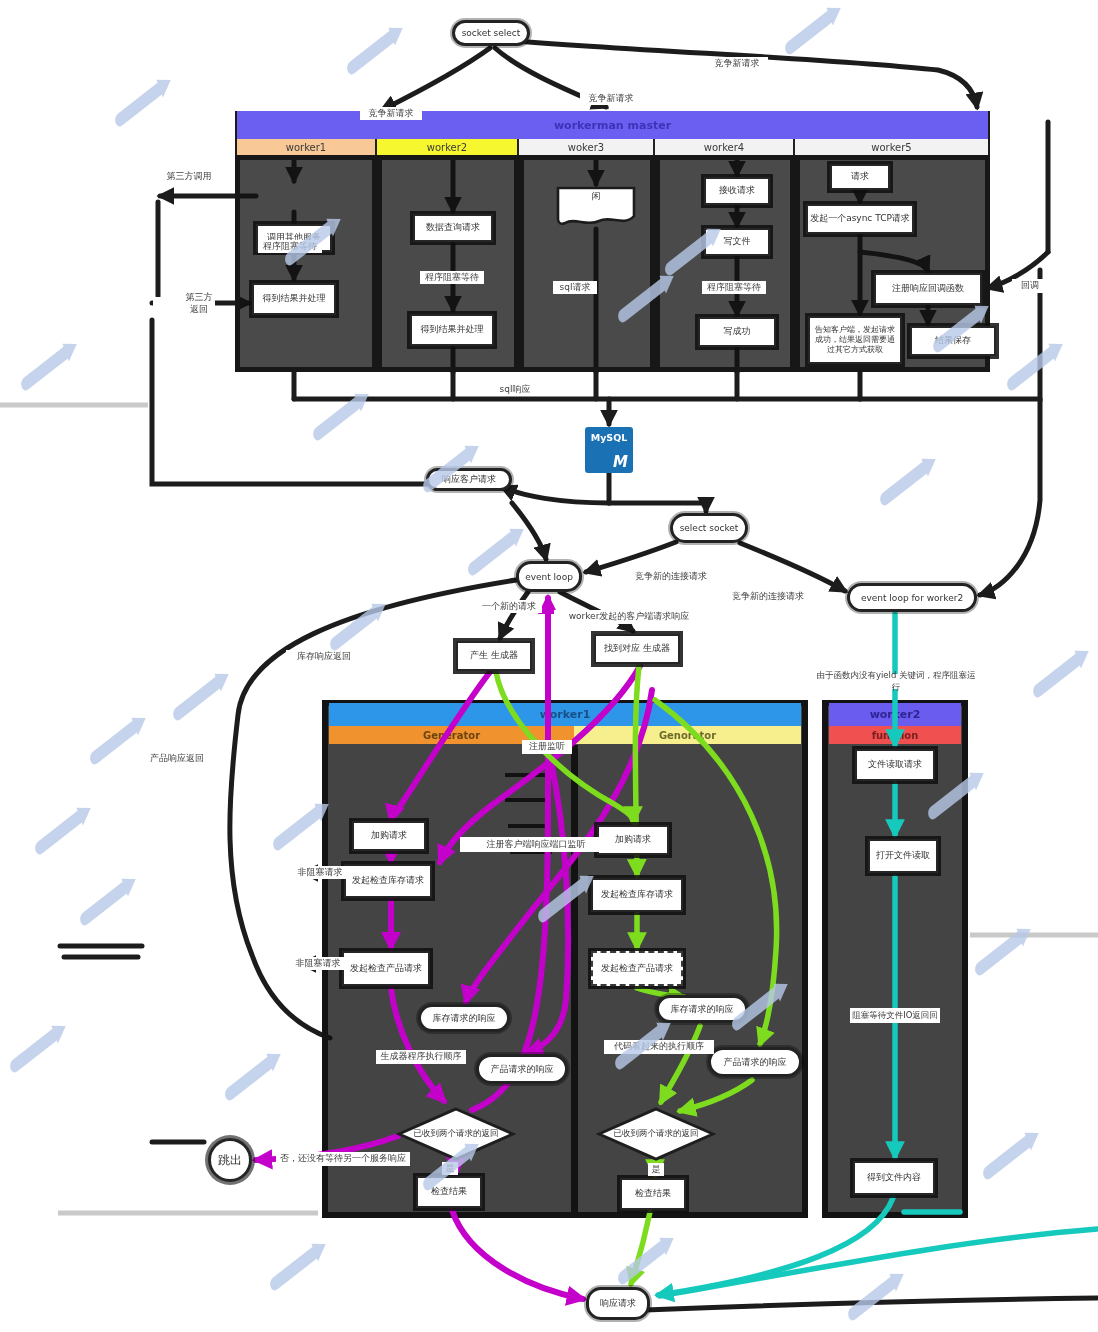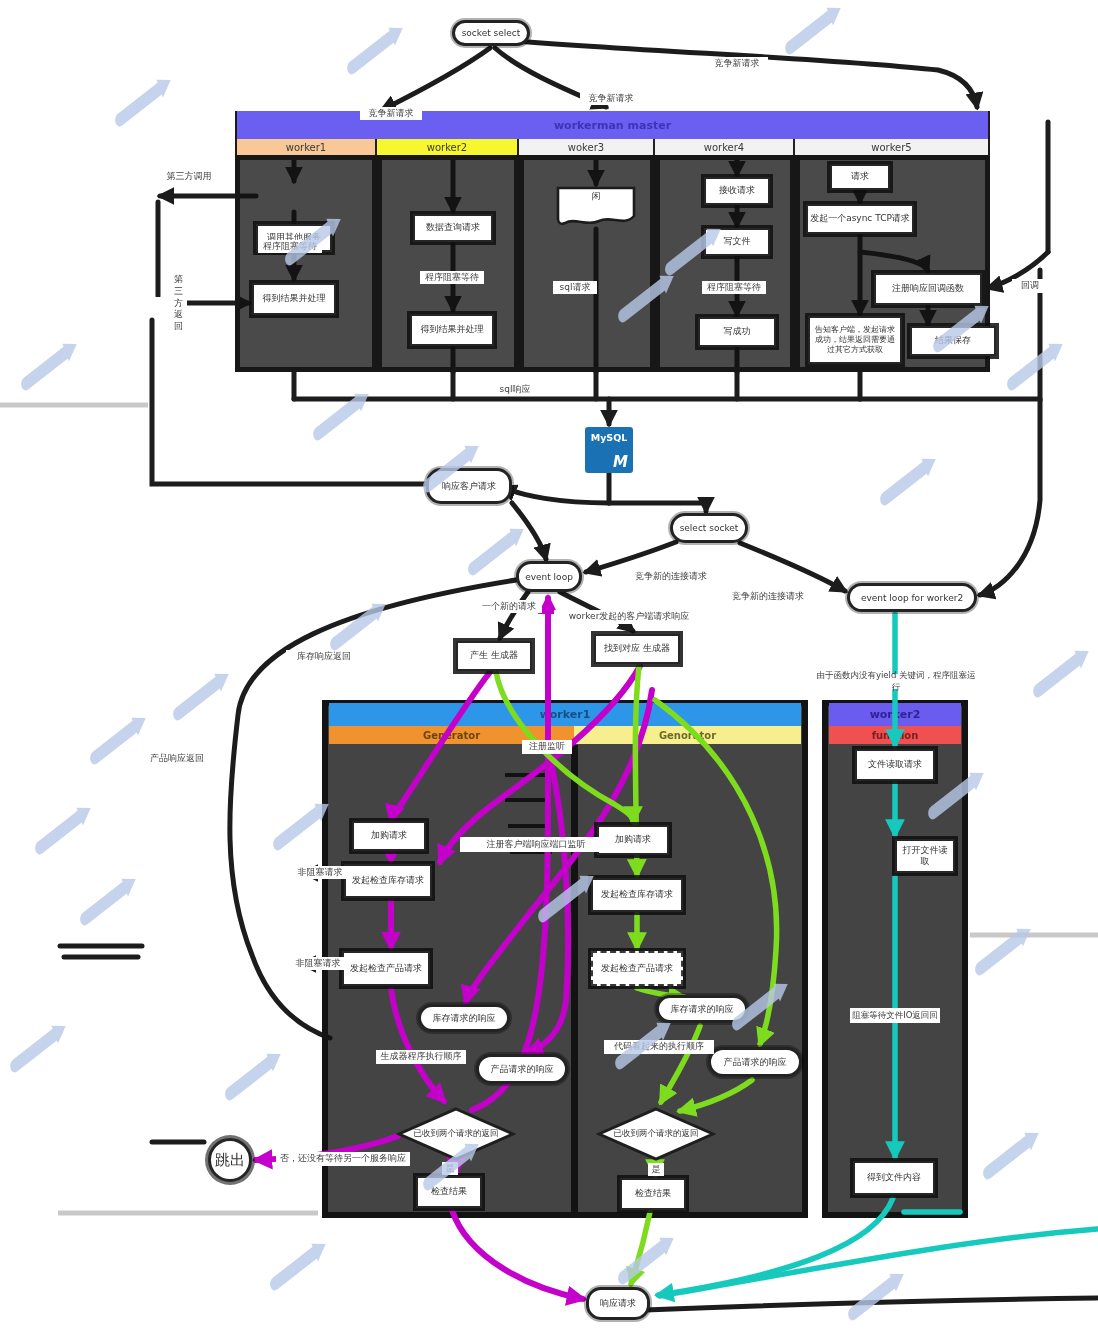--- a/index.html
+++ b/index.html
@@ -22,21 +22,21 @@
   .rbox{z-index:5;background:#fff;border:3px solid #232323;border-radius:15px;display:flex;
         align-items:center;justify-content:center;text-align:center;font-size:9px;
         box-shadow:0 0 0 2px rgba(0,0,0,0.3);color:#333;padding:2px;}
   .lbl{z-index:6;background:#fff;color:#3d3d3d;font-size:9px;line-height:1.3;
        display:flex;align-items:center;justify-content:center;text-align:center;padding:0 2px;}
   .diamond{z-index:5;}
   .diamond svg{position:absolute;left:0;top:0;width:100%;height:100%;}
   .diamond span{position:absolute;left:0;top:0;width:100%;height:100%;display:flex;
        align-items:center;justify-content:center;font-size:8.5px;color:#333;text-align:center;}
   .circle{z-index:5;background:#fff;border:3px solid #262626;border-radius:50%;
-       display:flex;align-items:center;justify-content:center;font-size:15px;
+       display:flex;align-items:center;justify-content:center;font-size:12px;
        box-shadow:0 0 0 3px rgba(20,20,20,0.6);color:#333;}
   .doc{z-index:5;}
   .doc svg{position:absolute;left:0;top:0;width:100%;height:100%;}
   .doc span{position:absolute;left:0;top:4px;width:100%;text-align:center;font-size:9px;color:#333;}
   .mysql{z-index:5;background:#1a72b5;border-radius:3px;color:#fff;}
   .mysql .brand{position:absolute;top:5px;width:100%;text-align:center;font-size:9.5px;font-weight:bold;}
   .mysql .mm{position:absolute;right:5px;bottom:2px;font-size:15px;font-weight:bold;font-style:italic;}
   #wm-layer{position:absolute;left:0;top:0;width:100%;height:100%;z-index:7;pointer-events:none;}
   .wm{position:absolute;width:62px;height:12px;background:#b7c9e8;opacity:0.8;border-radius:7px;
       transform:rotate(-38deg) skewX(-18deg);}
@@ -147,21 +147,21 @@
   </div>
 <div class="abs lbl" style="left:580px;top:92px;width:62px;height:13px;">
     <span>竞争新请求</span>
   </div>
 <div class="abs lbl" style="left:706px;top:57px;width:62px;height:13px;">
     <span>竞争新请求</span>
   </div>
 <div class="abs lbl" style="left:158px;top:170px;width:62px;height:13px;">
     <span>第三方调用</span>
   </div>
-<div class="abs lbl" style="left:140px;top:297px;width:47px;height:13px;padding-left:32px;">
+<div class="abs lbl" style="left:153px;top:297px;width:62px;height:13px;padding-left:32px;">
     <span>第三方返回</span>
   </div>
 <div class="abs lbl" style="left:1012px;top:279px;width:36px;height:14px;">
     <span>回调</span>
   </div>
 
 <div class="abs rbox" style="left:452px;top:20px;width:78px;height:26px;">
     <span>socket select</span>
   </div>
 
@@ -224,21 +224,21 @@
     <span>结果保存</span>
   </div>
 
 <div class="abs lbl" style="left:493px;top:383px;width:44px;height:13px;">
     <span>sql响应</span>
   </div>
 <div class="abs mysql" style="left:585px;top:427px;width:48px;height:46px;">
   <span class="brand">MySQL</span>
   <span class="mm">M</span>
 </div>
-<div class="abs rbox" style="left:426px;top:468px;width:86px;height:36px;">
+<div class="abs rbox" style="left:426px;top:468px;width:86px;height:23px;">
     <span>响应客户请求</span>
   </div>
 <div class="abs rbox" style="left:670px;top:513px;width:78px;height:30px;">
     <span>select socket</span>
   </div>
 
 <div class="abs rbox" style="left:516px;top:561px;width:66px;height:31px;">
     <span>event loop</span>
   </div>
 <div class="abs rbox" style="left:847px;top:583px;width:130px;height:29px;">
@@ -368,21 +368,21 @@
 <div class="abs lbl" style="left:648px;top:1163px;width:16px;height:13px;">
     <span>是</span>
   </div>
 <div class="abs box" style="left:620px;top:1178px;width:66px;height:32px;">
     <span>检查结果</span>
   </div>
 
 <div class="abs box" style="left:855px;top:749px;width:80px;height:32px;">
     <span>文件读取请求</span>
   </div>
-<div class="abs box" style="left:895px;top:839px;width:60px;height:34px;">
+<div class="abs box" style="left:868px;top:839px;width:70px;height:34px;">
     <span>打开文件读取</span>
   </div>
 <div class="abs lbl" style="left:850px;top:1008px;width:90px;height:15px;font-size:8.5px;">
     <span>阻塞等待文件IO返回回</span>
   </div>
 <div class="abs box" style="left:853px;top:1161px;width:82px;height:34px;">
     <span>得到文件内容</span>
   </div>
 
 <div class="abs rbox" style="left:586px;top:1287px;width:64px;height:33px;">

